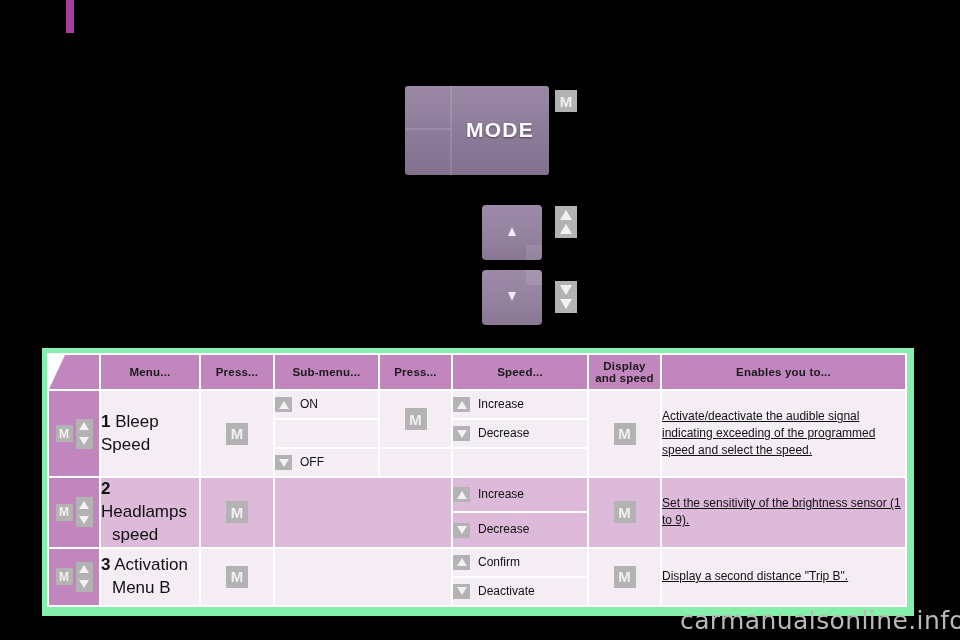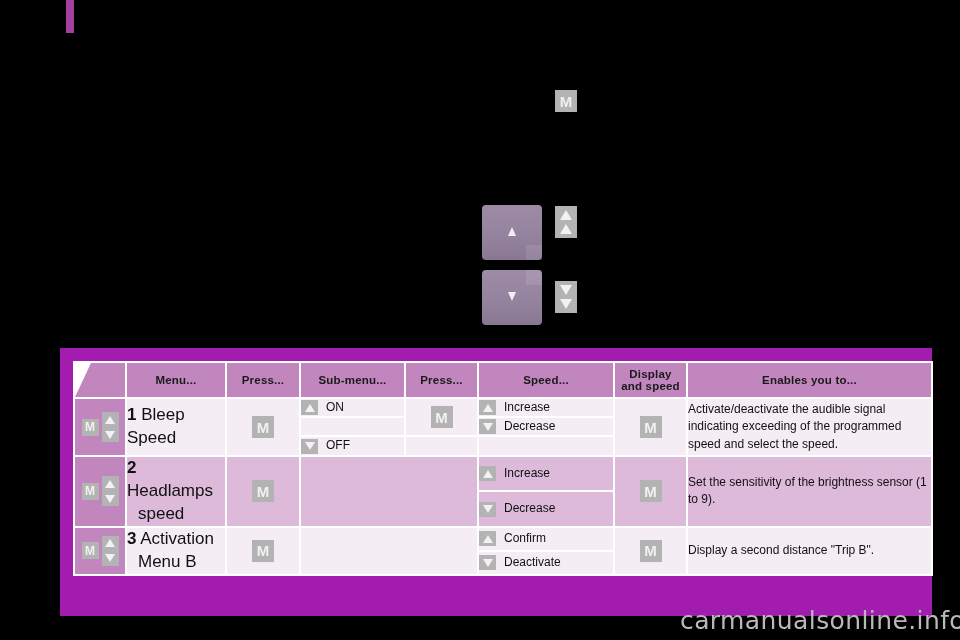--- a/index.html
+++ b/index.html
@@ -152,26 +152,26 @@
     font-size: 15px;
     font-weight: bold;
     display: flex; align-items: center; justify-content: center;
   }
   .callout-up   { left: 555px; top: 206px; }
   .callout-down { left: 555px; top: 281px; }
 
   
   .paper {
     position: absolute;
-    left: 60px;
+    left: 42px;
     top: 348px;
     width: 872px;
     height: 268px;
-    background: #a21caf;
-    padding: 13px;
+    background: #86efac;
+    padding: 5px;
   }
   .paper-inner { position: relative; width: 100%; height: 100%; }
 
   table.spec {
     border-collapse: collapse;
     table-layout: fixed;
     width: 858px;
   }
   table.spec td, table.spec th {
     border: 2px solid #ffffff;
@@ -213,30 +213,31 @@
     line-height: 1.35;
   }
   .menu-text b { font-weight: bold; }
 
   .center-cell { text-align: center; }
 
   .opt-cell {
     font-size: 12px;
     color: #111111;
     padding: 4px 6px;
-    height: 19px;
+    height: 29px;
     white-space: nowrap;
   }
   .opt-cell .key-arrow { margin-right: 8px; }
 
   .desc-cell {
     font-size: 12px;
     color: #111111;
     padding: 8px 10px;
     line-height: 1.42;
+    text-decoration: underline;
   }
 
   .keycol {
     width: 46px;
     text-align: center;
     white-space: nowrap;
     padding: 4px 2px;
   }
   .keycol .stack {
     display: inline-flex;
@@ -257,20 +258,25 @@
     font-family: "DejaVu Sans", sans-serif;
   }
 </style>
 </head>
 <body>
 
 <div id="page">
 
   <div class="corner-mark"></div>
 
+  <div class="illus-mode">
+    <div class="seam-v"></div>
+    <div class="seam-h"></div>
+    <div class="mode-label">MODE</div>
+  </div>
   <div class="callout-m">M</div>
 
   <div class="illus-btn up">
     <div class="tri"></div>
     <div class="notch"></div>
   </div>
   <div class="key-dbl up callout-up">
       <i></i>
       <i></i>
     </div>

